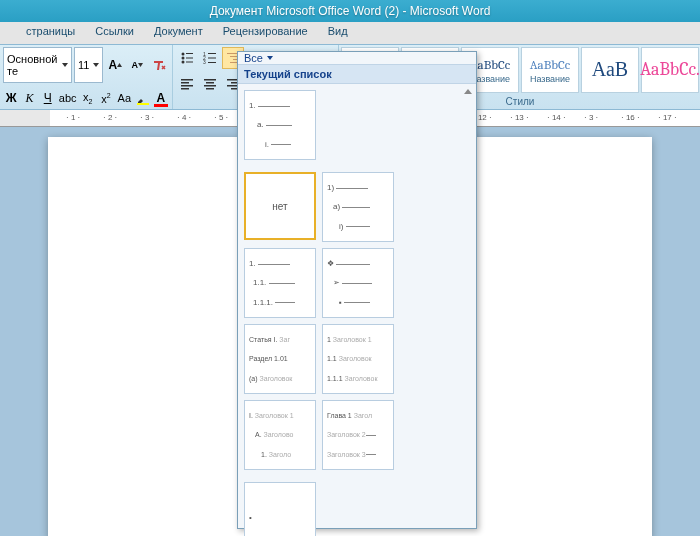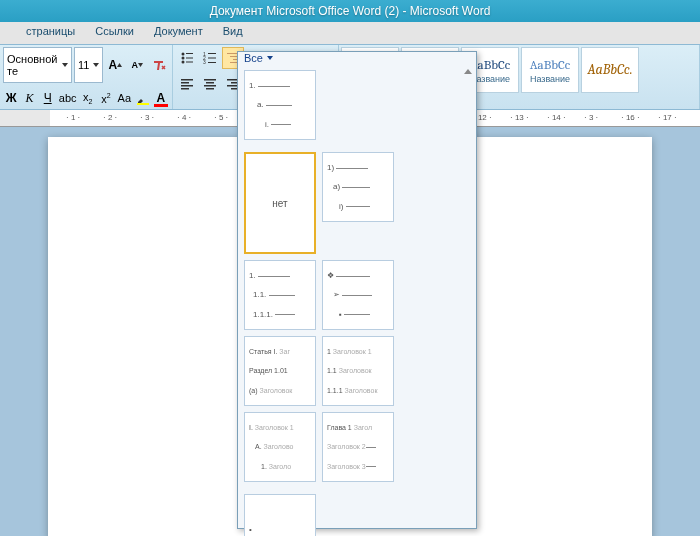--- a/index.html
+++ b/index.html
@@ -26,36 +26,37 @@
 .rwhite{position:absolute;top:0;left:50px;right:0;bottom:0;background:#fff}
 .rseg{position:absolute;top:3px;font-size:8px;color:#555}
 .doc{background:#a6c5dc;height:412px;display:flex;justify-content:center;padding-top:10px}
 .page{width:604px;height:402px;background:#fff;box-shadow:0 2px 8px rgba(0,0,0,.3)}
 .dropdown{position:absolute;top:51px;left:237px;width:238px;height:476px;background:#f2f6fa;border:1px solid #7a9fb8;box-shadow:2px 2px 6px rgba(0,0,0,.3);z-index:100;display:flex;flex-direction:column}
 .dd-head{height:18px;display:flex;align-items:center;padding:0 6px;color:#15428b}
 .dd-head::after{content:'';border-left:3px solid transparent;border-right:3px solid transparent;border-top:4px solid #15428b;margin-left:4px}
 .dd-sec{background:#d6e5f3;height:18px;line-height:18px;padding:0 6px;color:#15428b;font-weight:bold;font-size:11px;border-top:1px solid #c0d4e6;border-bottom:1px solid #c0d4e6}
 .dd-body{padding:6px;display:flex;gap:6px;flex-wrap:wrap;position:relative}
 .gbox{width:62px;height:58px;background:#fff;border:1px solid #b8cde0;padding:5px 4px;font-size:8px;color:#555;cursor:pointer;display:flex;flex-direction:column;justify-content:space-around;overflow:hidden}
-.gbox.sel{border:2px solid #e8b028;padding:20px 3px}
+.gbox.sel{border:2px solid #e8b028;padding:3px 3px}
 .gbox .line{white-space:nowrap}
 .gln{border-top:1px solid #888;display:inline-block;vertical-align:middle}
 .dd-sep{height:1px;background:#c0d4e6;margin:2px 4px}
 .scroll-arrow{position:absolute;right:3px;width:10px;height:10px;display:flex;align-items:center;justify-content:center}
 svg{display:block}
 </style>
 </head>
 <body>
 
 <div class="titlebar">Документ Microsoft Office Word (2) - Microsoft Word</div>
 
 <div class="tabs">
   <div class="tab">страницы</div>
   <div class="tab">Ссылки</div>
   <div class="tab">Документ</div>
+  <div class="tab">Рецензирование</div>
   <div class="tab">Вид</div>
 </div>
 
 <div class="ribbon">
 
   <div class="rgroup fontarea">
     <div class="fontrow">
       <div class="combo" style="width:68px">Основной те</div>
       <div class="combo" style="width:22px">11</div>
       <div class="ibtn" title="grow">
@@ -238,23 +239,27 @@
         </div>
       <div class="stylebox">
           <span class="prev" style="font-size:13px;color:#1f497d">AaBbCc</span>
           <span class="lbl">Название</span>
         </div>
       <div class="stylebox">
           <span class="prev" style="font-size:13px;color:#4f81bd">AaBbCc</span>
           <span class="lbl">Название</span>
         </div>
       <div class="stylebox">
-          <span class="prev" style="font-size:14px;color:#a16207;font-style:italic">AaBbCc.</span>
-        </div>
-    </div>
+          <span class="prev" style="font-size:20px;color:#1f497d">АаВ</span>
+        </div>
+      <div class="stylebox">
+          <span class="prev" style="font-size:18px;color:#ec4899;">AaBbCc.</span>
+        </div>
+    </div>
+    <div class="rgroup-label">Стили</div>
   </div>
 </div>
 
 <div class="ruler">
   <div class="rwhite">
       <span class="rseg" style="left: 16px;">· 1 ·</span>
       <span class="rseg" style="left: 53px;">· 2 ·</span>
       <span class="rseg" style="left: 90px;">· 3 ·</span>
       <span class="rseg" style="left: 127px;">· 4 ·</span>
       <span class="rseg" style="left: 164px;">· 5 ·</span>
@@ -273,20 +278,21 @@
     </div>
 </div>
 
 <div class="doc">
   <div class="page"></div>
 </div>
 
 <div class="dropdown">
   <div class="dd-head">Все</div>
 
+  <div class="dd-sec">Текущий список</div>
   <div class="dd-body">
     <div class="scroll-arrow" style="top:2px">
         <svg width="8" height="5">
           <path d="M0 5h8L4 0z" fill="#888"></path>
         </svg>
       </div>
     <div class="gbox">
       <div class="line">1. <span class="gln" style="width:32px"></span></div>
       <div class="line" style="padding-left:8px">a. <span class="gln" style="width:26px"></span></div>
       <div class="line" style="padding-left:16px">i. <span class="gln" style="width:20px"></span></div>

